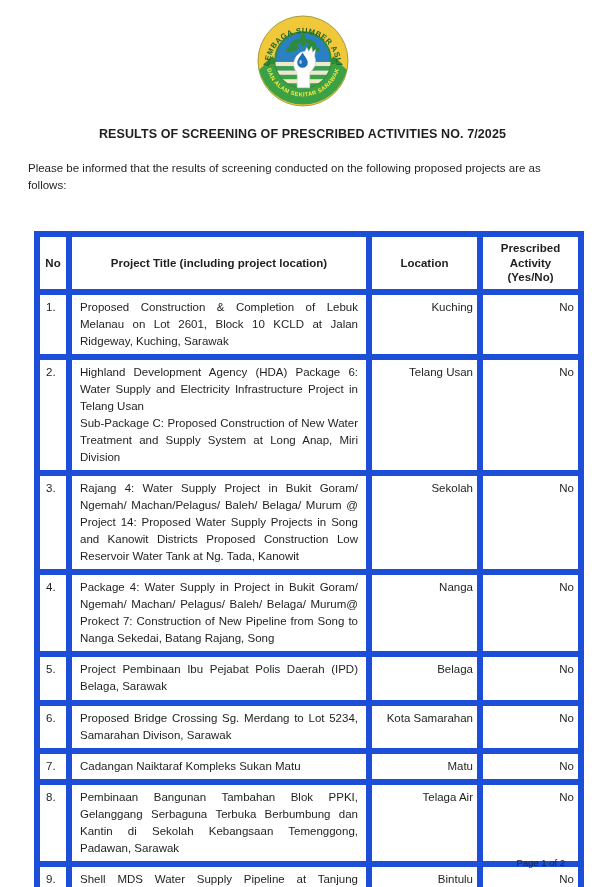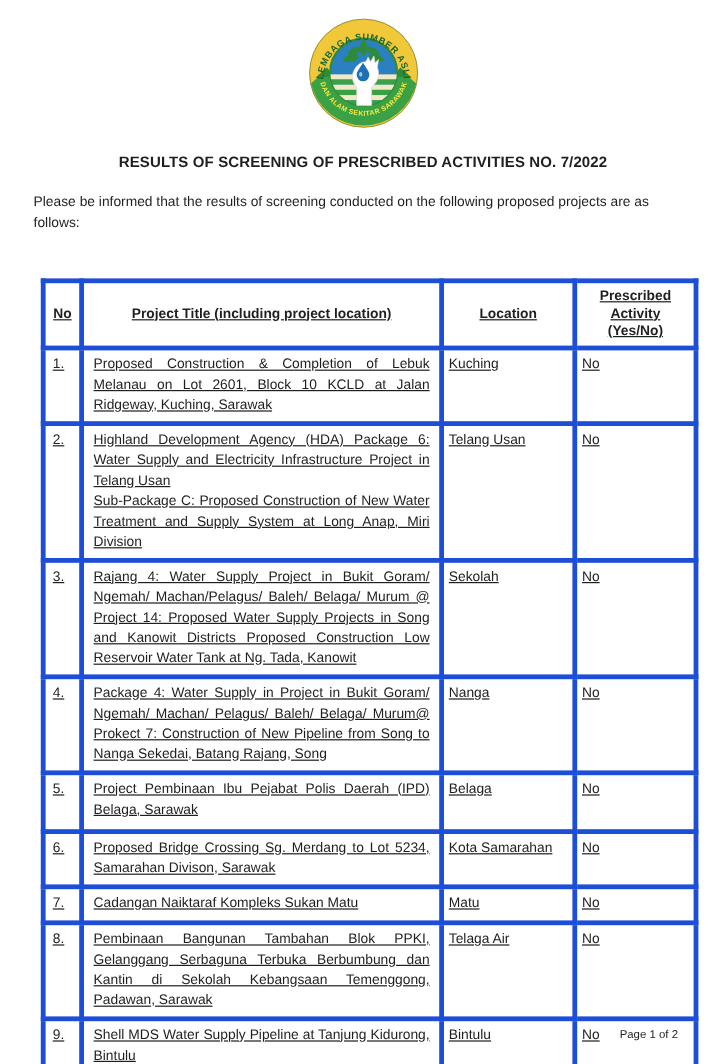--- a/index.html
+++ b/index.html
@@ -33,25 +33,24 @@
     margin-bottom: 37px;
     text-align: left;
   }
   table.screening {
     border-collapse: collapse;
     width: 544px;
     margin-left: 6px;
     table-layout: fixed;
   }
   table.screening th, table.screening td {
-    border: 4px solid #1d4ed8;
+    border: 6px solid #1d4ed8;
     font-size: 11.5px;
     line-height: 17px;
     vertical-align: top;
-    text-decoration: underline;
   }
   table.screening th {
     font-weight: bold;
     text-align: center;
     vertical-align: middle;
     line-height: 14.5px;
     padding: 4px 2px;
   }
   col.c-no { width: 32px; }
   col.c-project { width: 300px; }
@@ -66,21 +65,21 @@
   tbody tr:nth-child(6) { height: 44px; }
   tbody tr:nth-child(7) { height: 30px; }
   tbody tr:nth-child(8) { height: 71px; }
   tbody tr:nth-child(9) { height: 51px; }
   td.no-cell { padding: 4px 2px 4px 6px; }
   td.project-cell {
     padding: 4px 8px 4px 8px;
     text-align: justify;
   }
   td.location-cell, td.prescribed-cell {
-    text-align: left;
+    text-align: right;
     padding: 4px 4px;
   }
   .pre-line { white-space: pre-line; }
   .footer {
     position: absolute;
     right: 40px;
     bottom: 19px;
     font-size: 9.5px;
     color: #1f1f1f;
   }
@@ -138,21 +137,21 @@
 
       <text font-size="8" font-weight="bold" fill="#1A652A" letter-spacing="0.6" font-family="Liberation Sans, sans-serif">
         <textPath href="#arcTop" startOffset="50%" text-anchor="middle">LEMBAGA SUMBER ASLI</textPath>
       </text>
       <text font-size="6" font-weight="bold" fill="#FFE93D" letter-spacing="0.4" font-family="Liberation Sans, sans-serif">
         <textPath href="#arcBot" startOffset="50%" text-anchor="middle">DAN ALAM SEKITAR SARAWAK</textPath>
       </text>
     </svg>
   </div>
 
-  <div class="doc-title">RESULTS OF SCREENING OF PRESCRIBED ACTIVITIES NO. 7/2022</div>
+  <div class="doc-title">RESULTS OF SCREENING OF PRESCRIBED ACTIVITIES NO. 7/2025</div>
 
   <p class="intro">Please be informed that the results of screening conducted on the following proposed projects are as follows:</p>
 
   <table class="screening">
     <colgroup>
       <col class="c-no">
         <col class="c-project">
         <col class="c-location">
         <col class="c-prescribed">
     </colgroup>

